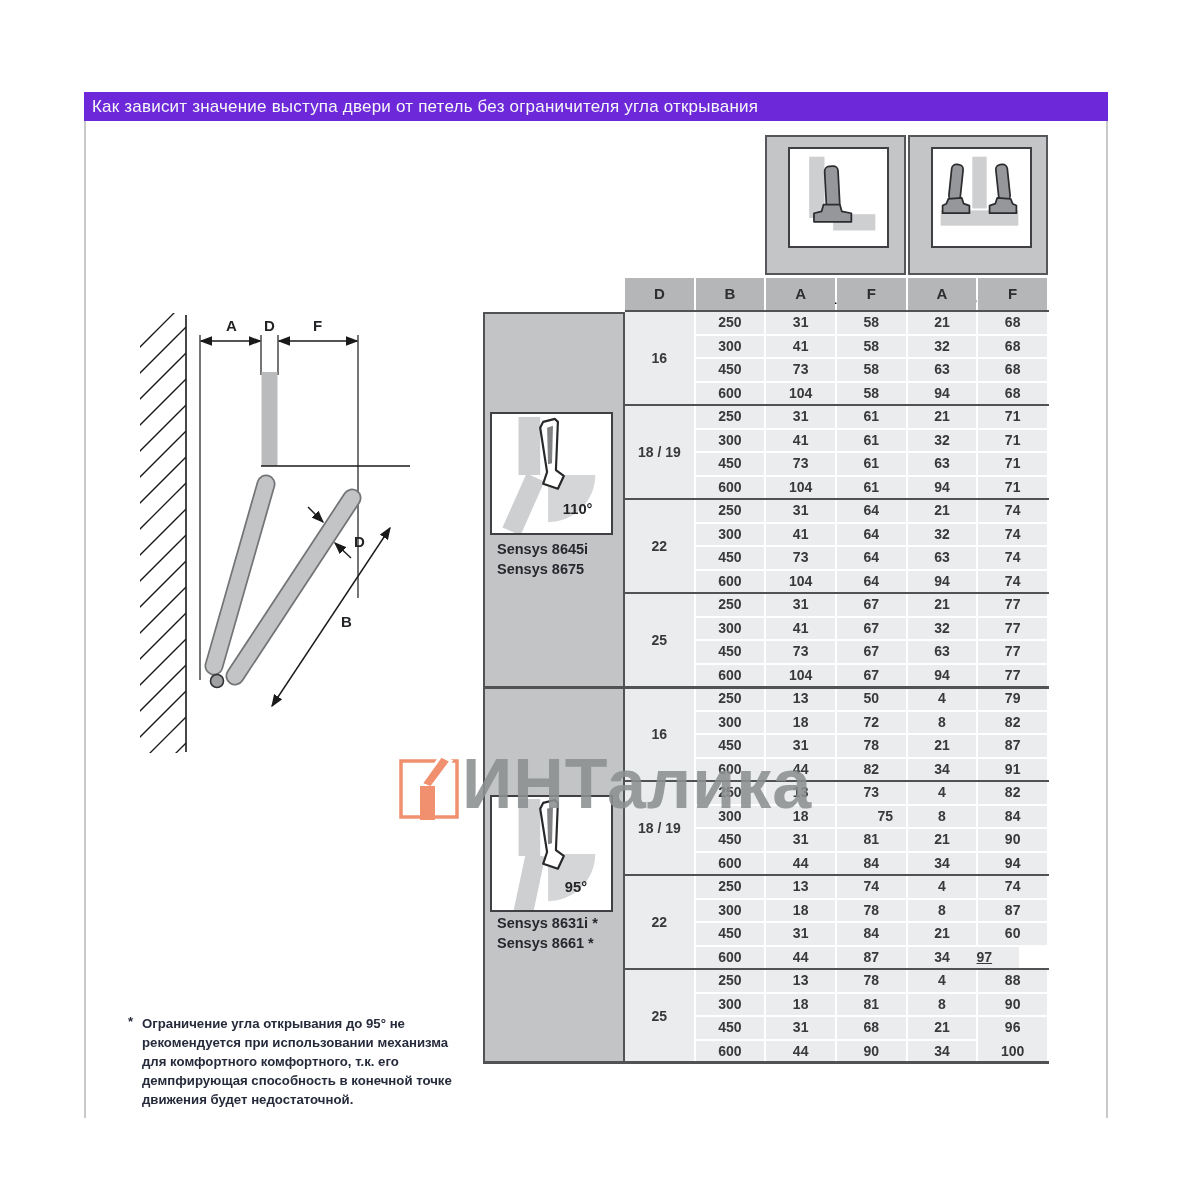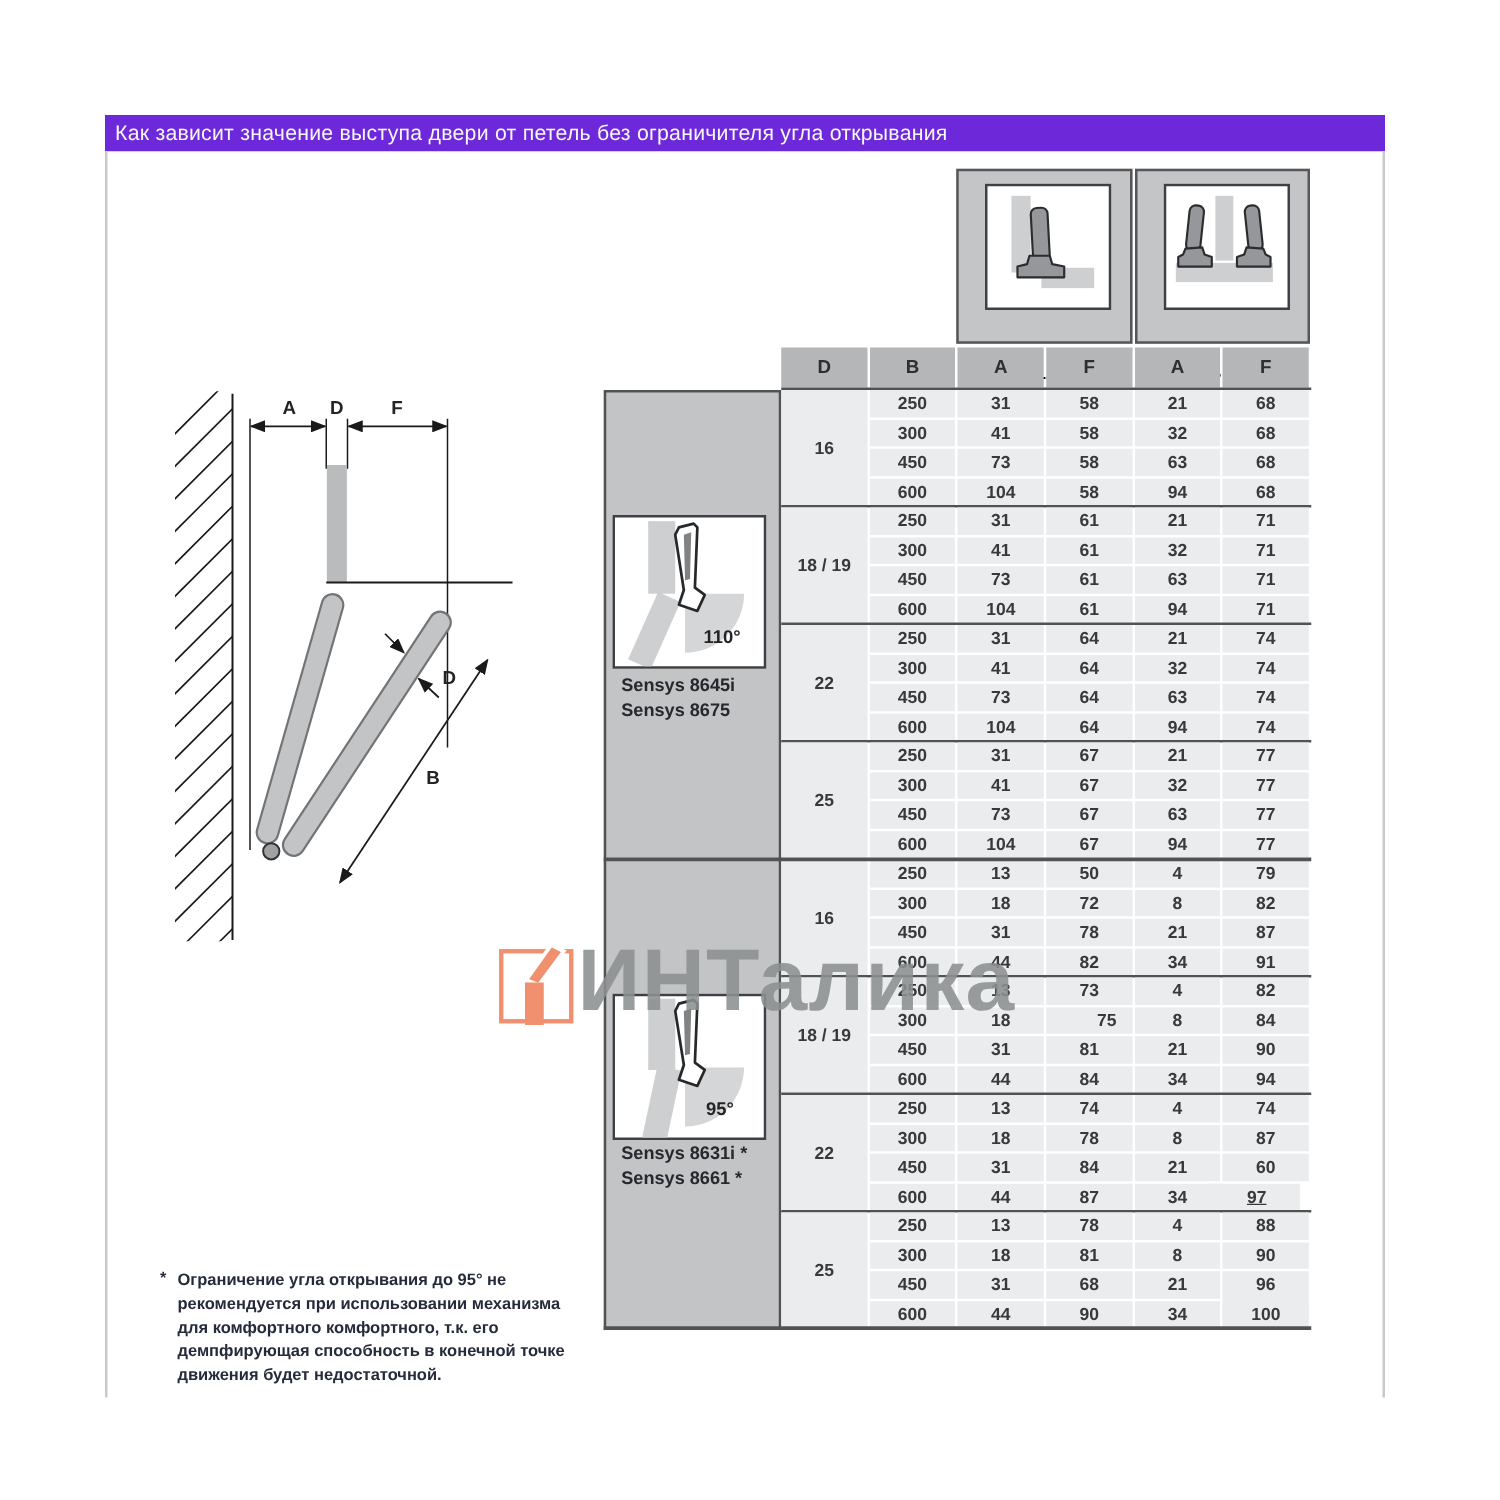--- a/index.html
+++ b/index.html
@@ -334,21 +334,21 @@
       <div class="abs td" style="left: 978.3px; top: 899.5px; width: 68.7px; height: 21.5px; line-height: 21.5px;">87</div>
       <div class="abs td" style="left: 695.7px; top: 923px; width: 68.6px; height: 21.5px; line-height: 21.5px;">450</div>
       <div class="abs td" style="left: 766.3px; top: 923px; width: 68.7px; height: 21.5px; line-height: 21.5px;">31</div>
       <div class="abs td" style="left: 837px; top: 923px; width: 68.7px; height: 21.5px; line-height: 21.5px;">84</div>
       <div class="abs td" style="left: 907.7px; top: 923px; width: 68.6px; height: 21.5px; line-height: 21.5px;">21</div>
       <div class="abs td" style="left: 978.3px; top: 923px; width: 68.7px; height: 21.5px; line-height: 21.5px;">60</div>
       <div class="abs td" style="left: 695.7px; top: 946.5px; width: 68.6px; height: 21.5px; line-height: 21.5px;">600</div>
       <div class="abs td" style="left: 766.3px; top: 946.5px; width: 68.7px; height: 21.5px; line-height: 21.5px;">44</div>
       <div class="abs td" style="left: 837px; top: 946.5px; width: 68.7px; height: 21.5px; line-height: 21.5px;">87</div>
       <div class="abs td" style="left: 907.7px; top: 946.5px; width: 68.6px; height: 21.5px; line-height: 21.5px;">34</div>
-      <div class="abs td" style="left: 971px; top: 946.5px; width: 68.7px; height: 21.5px; line-height: 21.5px; text-decoration: underline;">97</div>
+      <div class="abs td" style="left: 950px; top: 946.5px; width: 68.7px; height: 21.5px; line-height: 21.5px; text-decoration: underline;">97</div>
       <div class="abs dark" style="left: 625px; top: 968px; width: 424px; height: 2px; line-height: 2px;"></div>
       <div class="abs td" style="left: 625px; top: 970px; width: 68.7px; height: 92px; line-height: 92px;">25</div>
       <div class="abs td" style="left: 695.7px; top: 970px; width: 68.6px; height: 21.5px; line-height: 21.5px;">250</div>
       <div class="abs td" style="left: 766.3px; top: 970px; width: 68.7px; height: 21.5px; line-height: 21.5px;">13</div>
       <div class="abs td" style="left: 837px; top: 970px; width: 68.7px; height: 21.5px; line-height: 21.5px;">78</div>
       <div class="abs td" style="left: 907.7px; top: 970px; width: 68.6px; height: 21.5px; line-height: 21.5px;">4</div>
       <div class="abs td" style="left: 978.3px; top: 970px; width: 68.7px; height: 21.5px; line-height: 21.5px;">88</div>
       <div class="abs td" style="left: 695.7px; top: 993.5px; width: 68.6px; height: 21.5px; line-height: 21.5px;">300</div>
       <div class="abs td" style="left: 766.3px; top: 993.5px; width: 68.7px; height: 21.5px; line-height: 21.5px;">18</div>
       <div class="abs td" style="left: 837px; top: 993.5px; width: 68.7px; height: 21.5px; line-height: 21.5px;">81</div>

